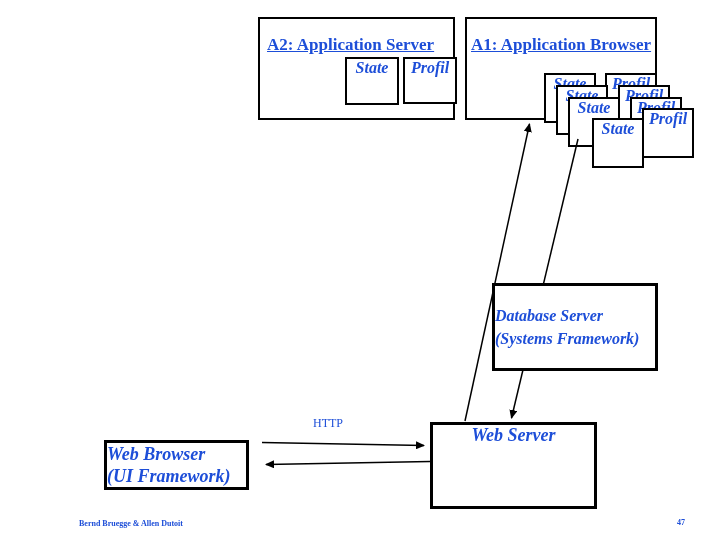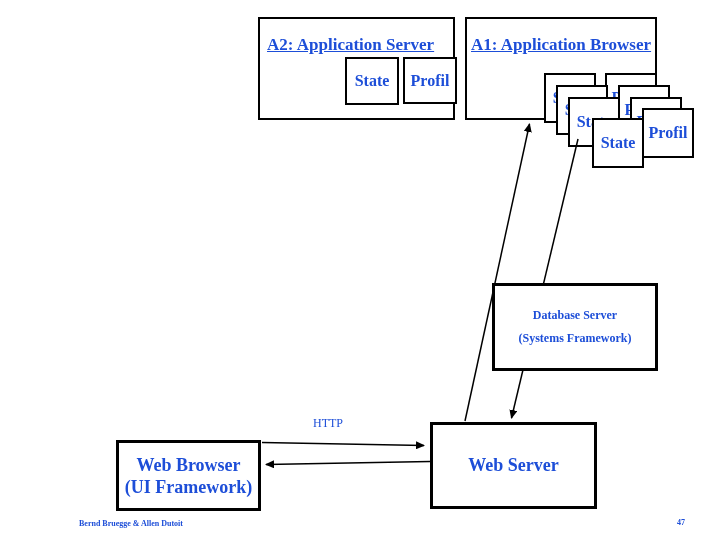--- a/index.html
+++ b/index.html
@@ -3,30 +3,30 @@
 <meta charset="utf-8">
 <style>
   html,body{margin:0;padding:0;background:#fff;}
   #slide{
     position:relative;width:720px;height:540px;background:#ffffff;
     font-family:"Liberation Serif","DejaVu Serif",serif;color:#1d4ed8;overflow:hidden;
   }
   .layer{position:absolute;left:0;top:0;width:720px;height:540px;pointer-events:none;}
   .box{
     position:absolute;box-sizing:border-box;background:#fff;border:2px solid #000;
-    display:flex;align-items:center;justify-content:center;
-    font-weight:bold;text-align:center;white-space:nowrap;
+    display:flex;align-items:flex-start;justify-content:center;
+    font-weight:bold;text-align:center;white-space:nowrap;font-style:italic;
   }
   .thick{border-width:3px;}
   .frame-title{
     position:absolute;font-weight:bold;font-size:17px;line-height:1;
     text-decoration:underline;white-space:nowrap;z-index:12;
   }
   .small-label{font-size:16px;}
-  .two-line{flex-direction:column;font-size:12px;line-height:23px;}
+  .two-line{flex-direction:column;font-size:16px;line-height:23px;}
   .big-label{font-size:18px;}
   .http{
     position:absolute;left:313px;top:417px;width:54px;text-align:left;
     font-weight:normal;font-size:12px;line-height:1;z-index:45;
   }
   .footer-item{
     position:absolute;font-size:8px;font-weight:bold;line-height:10px;
     white-space:nowrap;z-index:45;padding-left:36px;
   }
   line{stroke:#000;stroke-width:1.5;}
@@ -99,21 +99,21 @@
     <line x1="578" y1="139" x2="511.5" y2="418" marker-end="url(#ah-mid)"></line>
   </svg>
 
   <div class="box thick two-line" style="left:492px;top:283px;width:166px;height:88px;z-index:40">
     <div>Database Server</div>
     <div>(Systems Framework)</div>
   </div>
 
   <div class="http">HTTP</div>
 
-  <div class="box thick two-line big-label" style="left:116px;top:440px;width:145px;height:71px;line-height:22px;z-index:40">
+  <div class="box thick two-line big-label" style="left:104px;top:440px;width:145px;height:50px;line-height:22px;z-index:40">
     <div>Web Browser</div>
     <div>(UI Framework)</div>
   </div>
 
   <div class="box thick big-label" style="left:430px;top:422px;width:167px;height:87px;z-index:40">
     <span>Web Server</span>
   </div>
 
   <div class="footer-item" style="left:43px;top:519px">Bernd Bruegge &amp; Allen Dutoit</div>
   <div class="footer-item" style="left:641px;top:518px">47</div>

